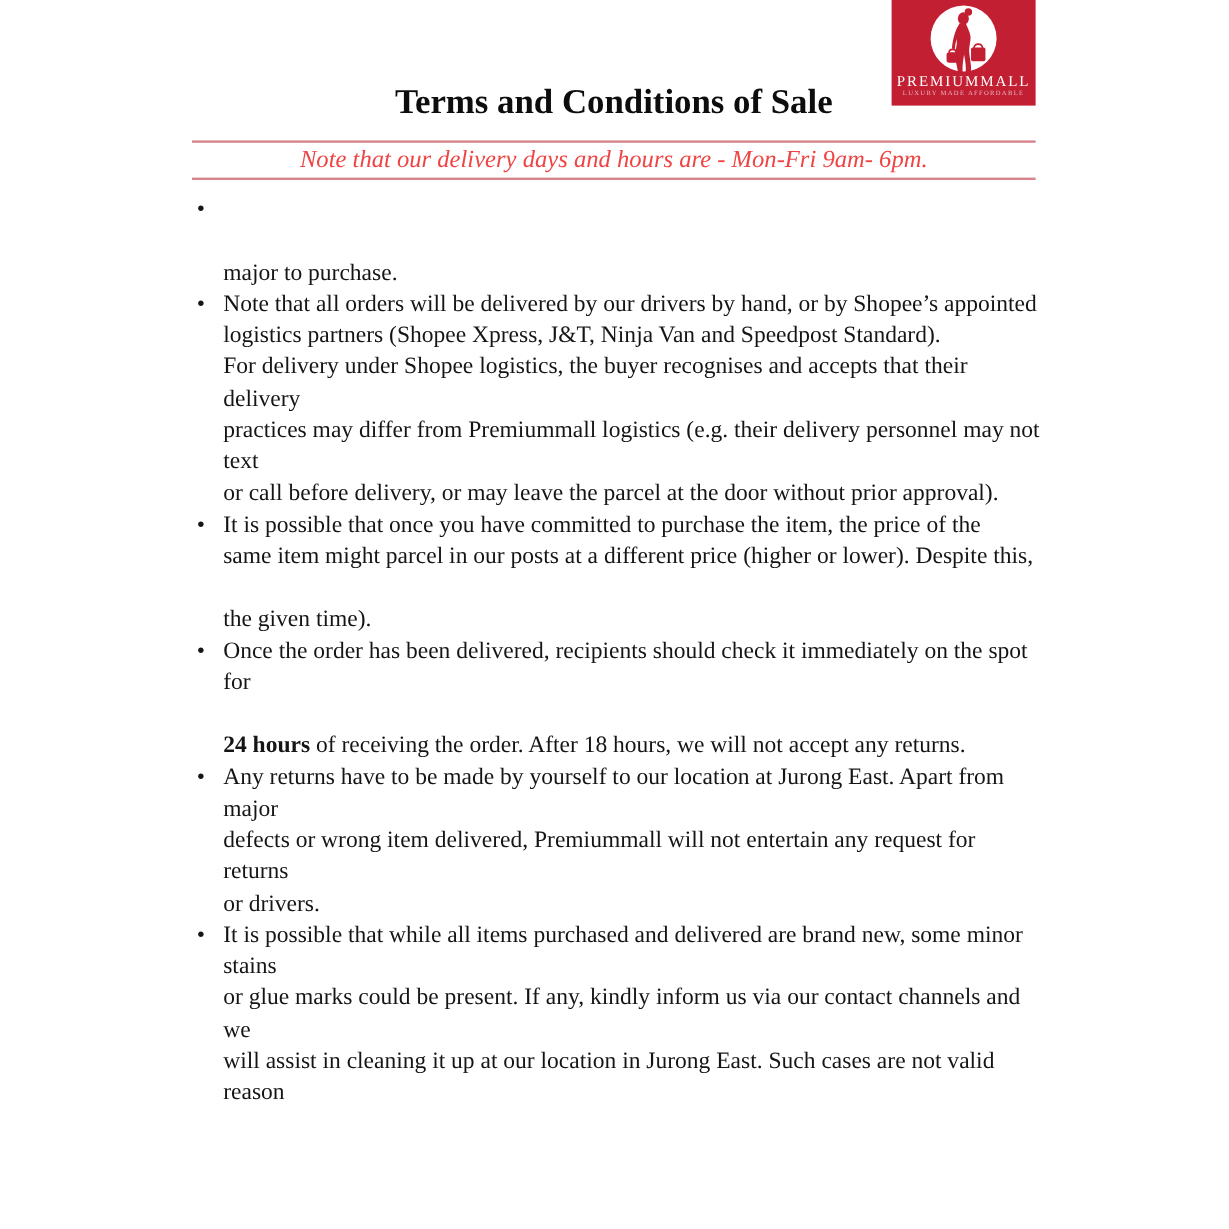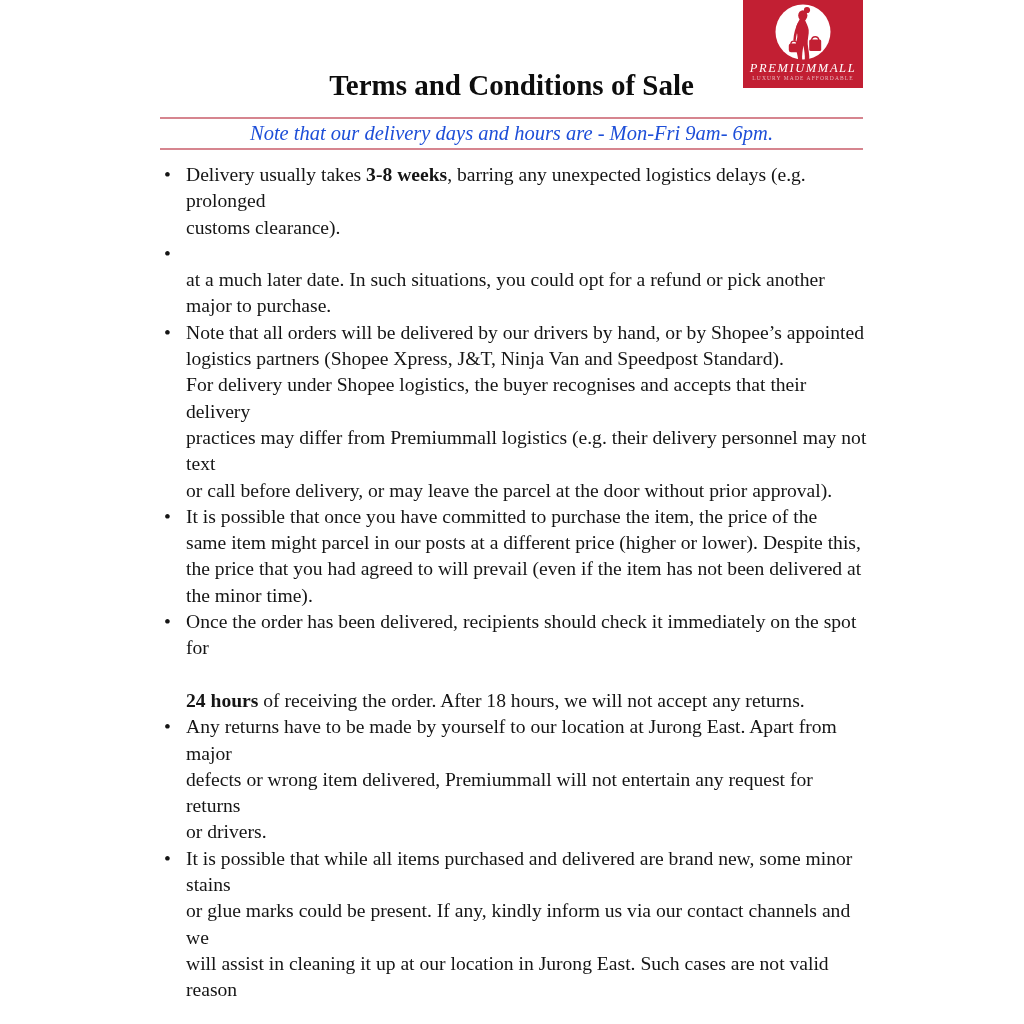--- a/index.html
+++ b/index.html
@@ -16,21 +16,20 @@
   .logo{
     position:absolute;top:0;left:743px;width:120px;height:88px;
     background:#c21f33;
     display:flex;flex-direction:column;align-items:center;
   }
   .logo svg{display:block;margin-top:3px;}
   .logo-brand{
     color:#ffffff;font-size:12.5px;letter-spacing:1.6px;
     line-height:12px;margin-top:1px;white-space:nowrap;
     font-family:"Liberation Serif","DejaVu Serif",serif;
-    font-style:italic;
   }
   .logo-tagline{
     color:#e8b7be;font-size:5.5px;letter-spacing:1.1px;
     line-height:7px;margin-top:1px;white-space:nowrap;
   }
 
   
   .doc-title{
     position:absolute;top:68px;left:160px;width:703px;
     margin:0;text-align:center;
@@ -39,21 +38,21 @@
 
   
   .note-band{
     position:absolute;top:117px;left:160px;width:703px;
     border-top:2px solid #d6858f;
     border-bottom:2px solid #d6858f;
     padding:3px 0 4px 0;
     text-align:center;
   }
   .note-text{
-    font-style:italic;color:#1d4ed8;font-size:20.5px;line-height:22px;
+    font-style:italic;color:#ef4444;font-size:20.5px;line-height:22px;
   }
 
   
   .terms{
     position:absolute;top:162px;left:160px;width:710px;
     margin:0;padding:0;list-style:none;
     font-size:19.6px;line-height:26.3px;
   }
   .terms li{
     position:relative;
@@ -108,22 +107,21 @@
     <div class="logo-tagline">LUXURY MADE AFFORDABLE</div>
   </div>
 
   <h1 class="doc-title">Terms and Conditions of Sale</h1>
 
   <div class="note-band">
     <span class="note-text">Note that our delivery days and hours are - Mon-Fri 9am- 6pm.</span>
   </div>
 
   <ul class="terms">
-      <li><span>Delivery usually takes </span><b>3-8 weeks</b><span>, barring any unexpected logistics delays (e.g. prolonged</span><br><span>customs clearance).</span></li>
-      <li><br><span>at a much later date. In such situations, you could opt for a refund or pick another</span><br><span>major to purchase.</span></li>
+      <li><br><br><span>major to purchase.</span></li>
       <li><span>Note that all orders will be delivered by our drivers by hand, or by Shopee’s appointed</span><br><span>logistics partners (Shopee Xpress, J&amp;T, Ninja Van and Speedpost Standard).</span><br><span>For delivery under Shopee logistics, the buyer recognises and accepts that their delivery</span><br><span>practices may differ from Premiummall logistics (e.g. their delivery personnel may not text</span><br><span>or call before delivery, or may leave the parcel at the door without prior approval).</span></li>
-      <li><span>It is possible that once you have committed to purchase the item, the price of the</span><br><span>same item might parcel in our posts at a different price (higher or lower). Despite this,</span><br><span>the price that you had agreed to will prevail (even if the item has not been delivered at</span><br><span>the minor time).</span></li>
+      <li><span>It is possible that once you have committed to purchase the item, the price of the</span><br><span>same item might parcel in our posts at a different price (higher or lower). Despite this,</span><br><br><span>the given time).</span></li>
       <li><span>Once the order has been delivered, recipients should check it immediately on the spot for</span><br><br><b>24 hours</b><span> of receiving the order. After 18 hours, we will not accept any returns.</span></li>
       <li><span>Any returns have to be made by yourself to our location at Jurong East. Apart from major</span><br><span>defects or wrong item delivered, Premiummall will not entertain any request for returns</span><br><span>or drivers.</span></li>
       <li><span>It is possible that while all items purchased and delivered are brand new, some minor stains</span><br><span>or glue marks could be present. If any, kindly inform us via our contact channels and we</span><br><span>will assist in cleaning it up at our location in Jurong East. Such cases are not valid reason</span><br></li>
     </ul>
 
 </div>
 
 </body></html>

